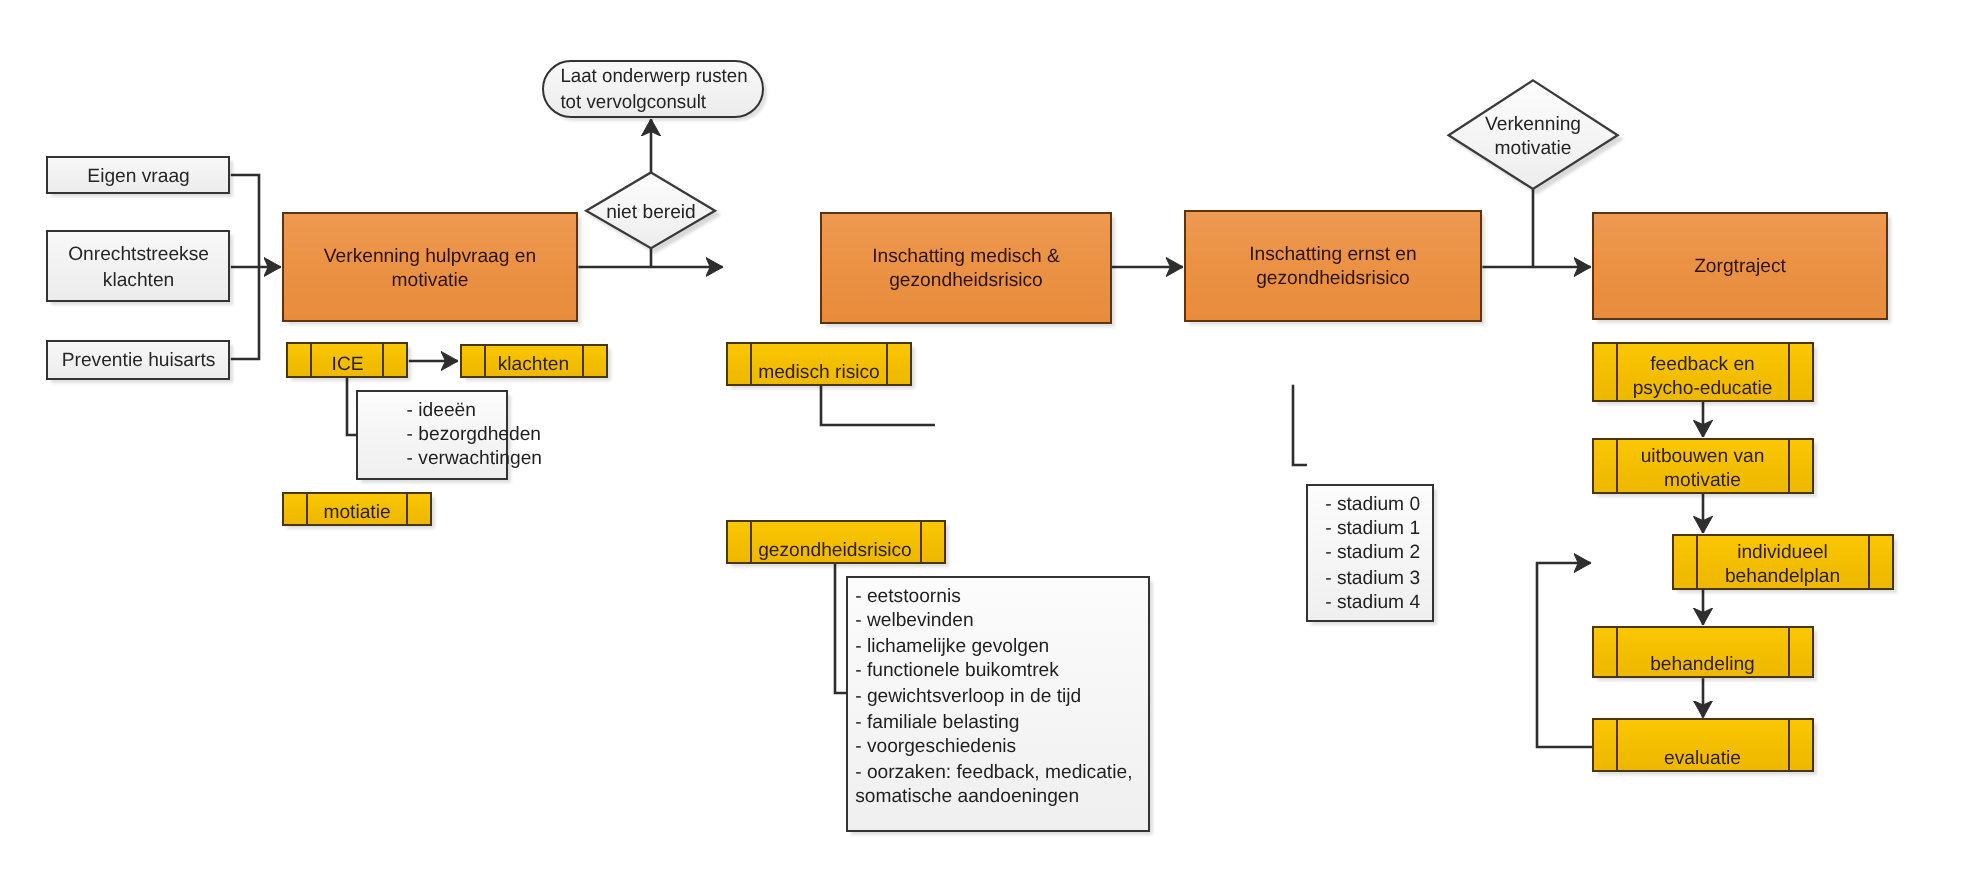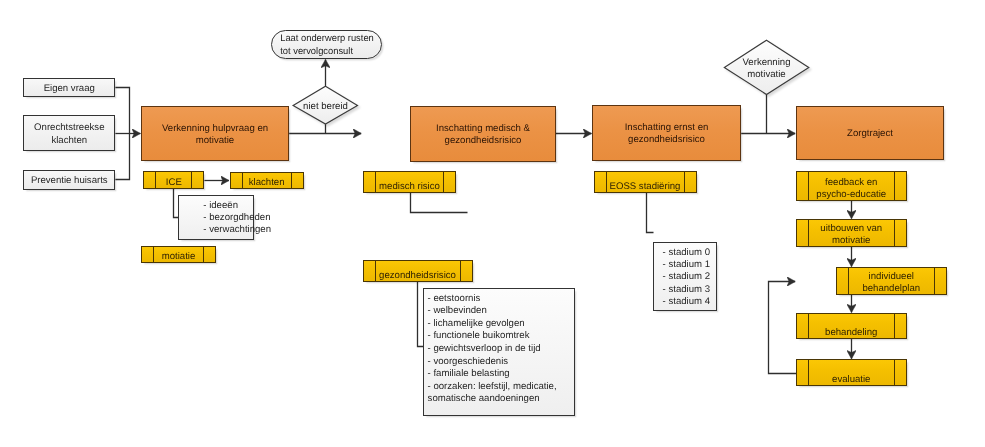--- a/index.html
+++ b/index.html
@@ -154,25 +154,20 @@
   <div class="node ybox" style="left:363px;top:171px;width:93px;height:21.5px;">
     <i class="bar bl"></i>
       <i class="bar br"></i>
     <span>medisch risico</span>
   </div>
   <div class="node ybox" style="left:362.5px;top:260px;width:110px;height:21.5px;">
     <i class="bar bl"></i>
       <i class="bar br"></i>
     <span>gezondheidsrisico</span>
   </div>
-  <div class="node ybox" style="left:593.5px;top:171px;width:103px;height:21.5px;">
-    <i class="bar bl"></i>
-      <i class="bar br"></i>
-    <span>EOSS stadiëring</span>
-  </div>
   <div class="node ybox" style="left:796px;top:171.3px;width:110.5px;height:29.4px;">
     <i class="bar bl"></i>
       <i class="bar br"></i>
     <span><span>feedback en</span><br><span>psycho-educatie</span></span>
   </div>
   <div class="node ybox" style="left:796px;top:219.2px;width:110.5px;height:27.4px;">
     <i class="bar bl"></i>
       <i class="bar br"></i>
     <span><span>uitbouwen van</span><br><span>motivatie</span></span>
   </div>
@@ -196,23 +191,23 @@
       <div>- ideeën</div>
       <div>- bezorgdheden</div>
       <div>- verwachtingen</div>
     </div>
   <div class="node lbox" style="left:423.2px;top:287.7px;width:151.7px;height:128px;line-height:12.6px;padding-left:3.4px;">
       <div>- eetstoornis</div>
       <div>- welbevinden</div>
       <div>- lichamelijke gevolgen</div>
       <div>- functionele buikomtrek</div>
       <div>- gewichtsverloop in de tijd</div>
+      <div>- familiale belasting</div>
       <div>- voorgeschiedenis</div>
-      <div>- familiale belasting</div>
-      <div>- oorzaken: leefstijl, medicatie,</div>
+      <div>- oorzaken: feedback, medicatie,</div>
       <div>somatische aandoeningen</div>
     </div>
   <div class="node lbox" style="left:653.2px;top:198.9px;width:64.3px;height:68.7px;padding-left:8.4px;margin-top:43px;">
       <div>- stadium 0</div>
       <div>- stadium 1</div>
       <div>- stadium 2</div>
       <div>- stadium 3</div>
       <div>- stadium 4</div>
     </div>
 

